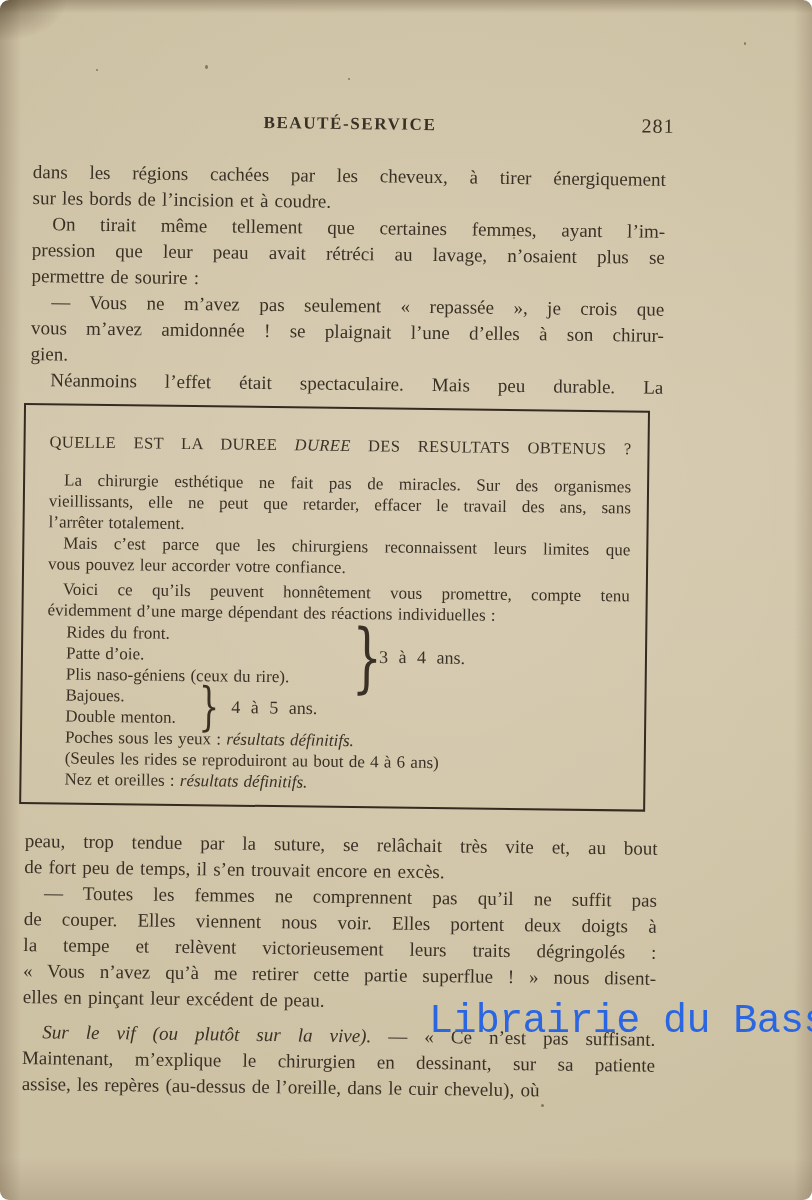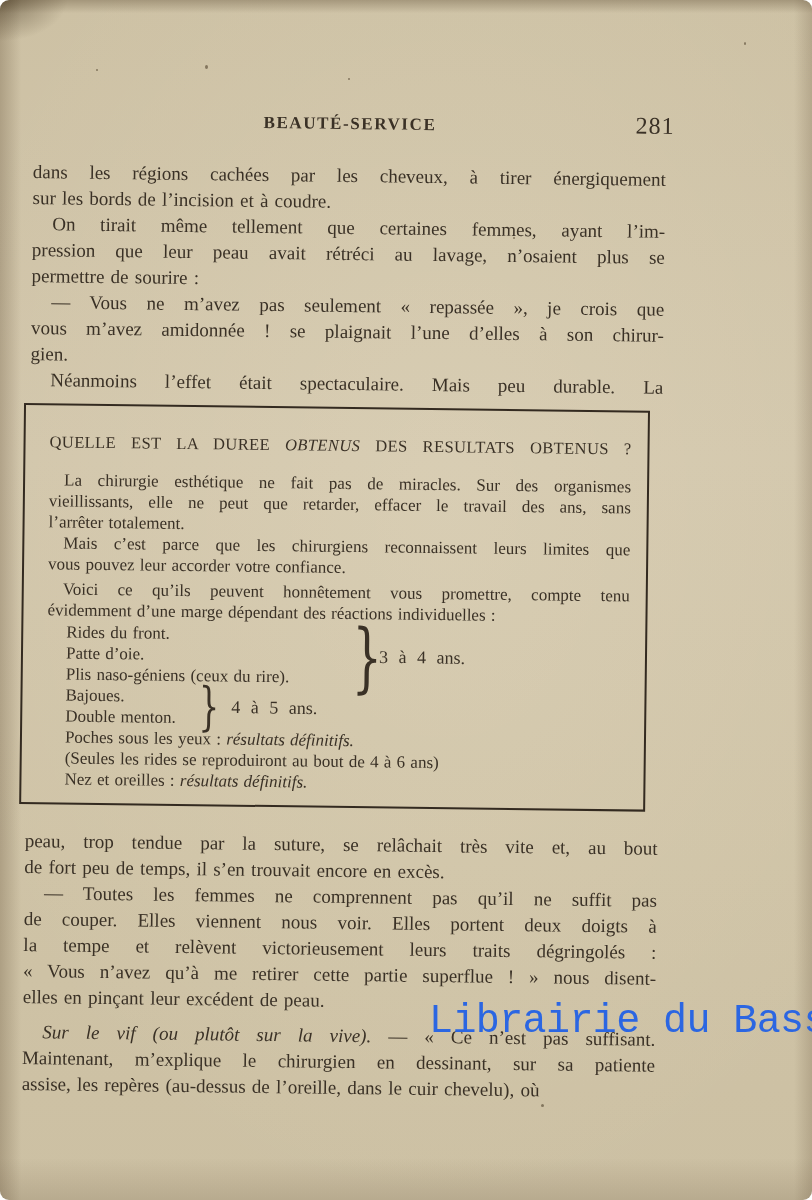--- a/index.html
+++ b/index.html
@@ -23,21 +23,21 @@
   .content{
     position:absolute;left:35px;top:0;width:633px;
     transform:rotate(0.7deg);
     transform-origin:50% 0%;
   }
   .pg-header{position:relative;margin-top:111px;height:24px;}
   .running-title{
     position:absolute;left:0;right:0;text-align:center;
     font-size:17px;font-weight:600;letter-spacing:1.6px;
   }
-  .page-number{position:absolute;right:-8px;top:-2px;font-size:24px;letter-spacing:1px;}
+  .page-number{position:absolute;right:-8px;top:-2px;font-size:20px;letter-spacing:1px;}
   .bodycol{font-size:19px;line-height:26px;word-spacing:1.5px;}
   .para{margin:0;padding:0;}
   .line{display:block;text-align:justify;text-align-last:justify;}
   .line.last{text-align-last:left;}
   .line.ind{text-indent:20px;}
   .p1{margin-top:28px;}
   .p5{margin-top:24px;}
   .p7{margin-top:9px;}
   i{font-style:italic;}
   
@@ -106,21 +106,21 @@
       <span class="line ind">— Vous ne m’avez pas seulement « repassée », je crois que</span>
       <span class="line">vous m’avez amidonnée ! se plaignait l’une d’elles à son chirur-</span>
       <span class="line last">gien.</span>
     </p>
 
     <p class="para">
       <span class="line ind">Néanmoins l’effet était spectaculaire. Mais peu durable. La</span>
     </p>
 
     <div class="results-box">
-      <p class="box-title"><span>QUELLE EST LA DUREE </span><i>OBTENUS</i><span> DES RESULTATS OBTENUS ?</span></p>
+      <p class="box-title"><span>QUELLE EST LA DUREE </span><i>DUREE</i><span> DES RESULTATS OBTENUS ?</span></p>
 
       <p class="para">
         <span class="line ind">La chirurgie esthétique ne fait pas de miracles. Sur des organismes</span>
         <span class="line">vieillissants, elle ne peut que retarder, effacer le travail des ans, sans</span>
         <span class="line last">l’arrêter totalement.</span>
       </p>
 
       <p class="para">
         <span class="line ind">Mais c’est parce que les chirurgiens reconnaissent leurs limites que</span>
         <span class="line last">vous pouvez leur accorder votre confiance.</span>

